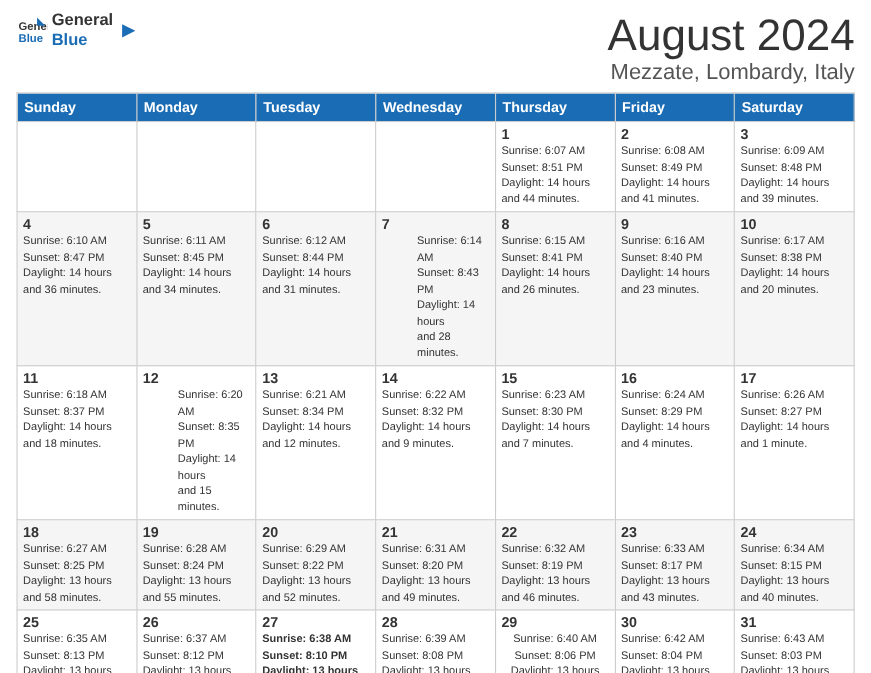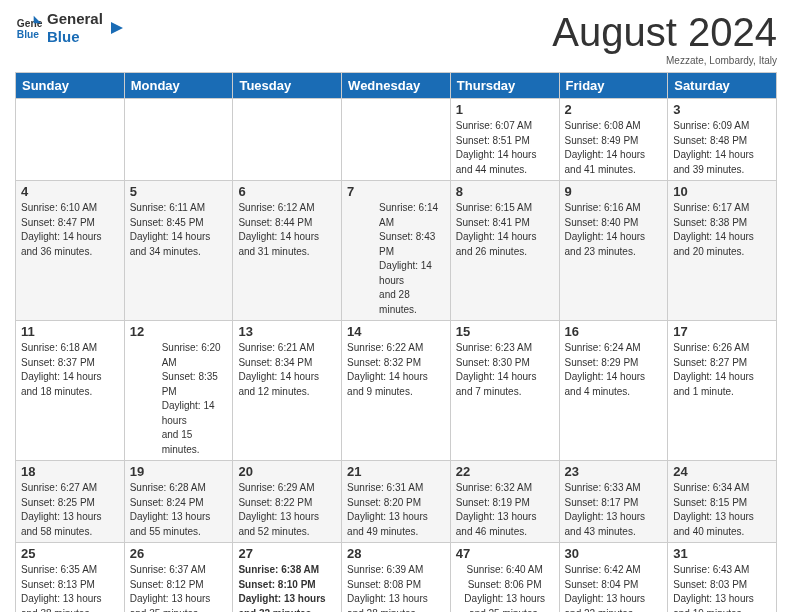--- a/index.html
+++ b/index.html
@@ -32,21 +32,21 @@
     }
     .title-section {
       text-align: right;
     }
     .month-year {
       font-size: 40px;
       color: #333;
       font-weight: normal;
     }
     .location {
-      font-size: 10px;
+      font-size: 20px;
       color: #555;
     }
     .calendar-table {
       width: 100%;
       border-collapse: collapse;
       table-layout: fixed;
     }
     .calendar-table th {
       background-color: #1a6cb5;
       color: #fff;
@@ -324,21 +324,21 @@
 and 32 minutes.</div>
           </td>
           <td>
             <span class="day-number">28</span>
             <div class="day-info" style="white-space: pre-line;">Sunrise: 6:39 AM
 Sunset: 8:08 PM
 Daylight: 13 hours
 and 28 minutes.</div>
           </td>
           <td>
-            <span class="day-number">47</span>
+            <span class="day-number">29</span>
             <div class="day-info" style="white-space: pre-line; text-align: center;">Sunrise: 6:40 AM
 Sunset: 8:06 PM
 Daylight: 13 hours
 and 25 minutes.</div>
           </td>
           <td>
             <span class="day-number">30</span>
             <div class="day-info" style="white-space: pre-line;">Sunrise: 6:42 AM
 Sunset: 8:04 PM
 Daylight: 13 hours

